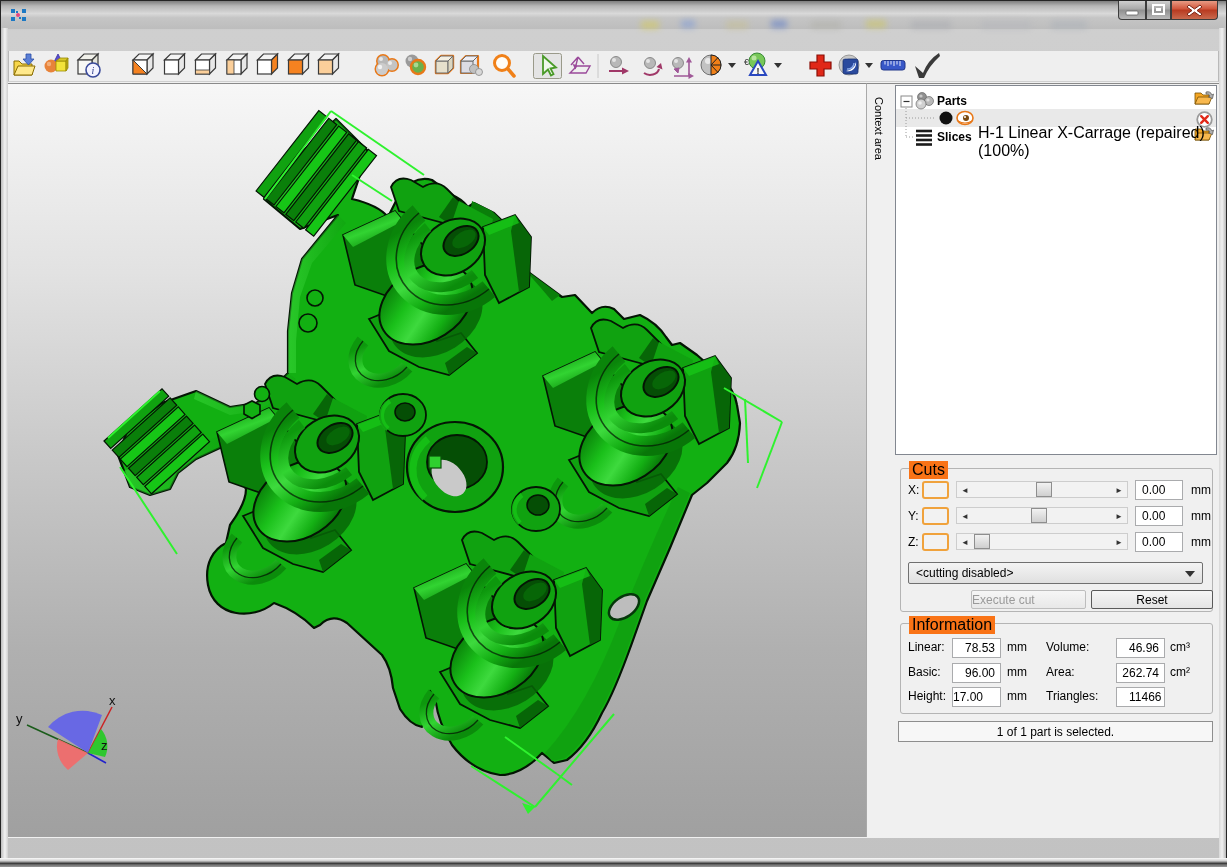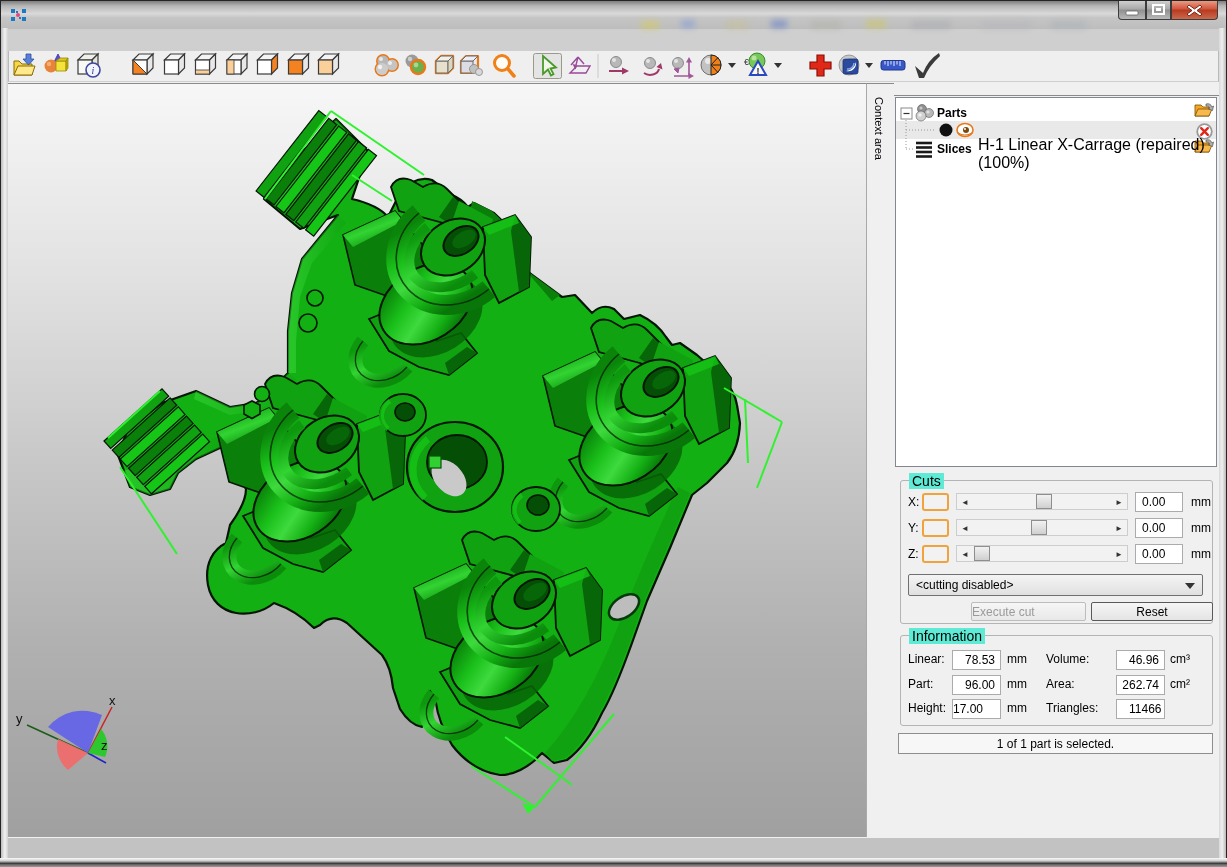--- a/index.html
+++ b/index.html
@@ -16,29 +16,29 @@
 #btncls { left:1170px; width:47px; border-radius:0 0 4px 0; background:linear-gradient(180deg,#e89b84 0%,#d0543a 45%,#b83a20 50%,#c96a4e 100%); }
 #menubar { position:absolute; left:8px; top:29px; width:1211px; height:22px;
   background:linear-gradient(180deg,#f7f9fd 0%,#e9edf9 40%,#e0e7f7 75%,#e6ebf8 100%); border:1px solid #9aa0aa; border-bottom:1px solid #b6bcc6; }
 .menuitem { position:absolute; top:3px; font-size:12px; color:#000; }
 #toolbar { position:absolute; left:8px; top:51px; width:1211px; height:31px; background:#efefef; border-left:1px solid #b9b9b9; border-right:1px solid #b9b9b9; border-bottom:1px solid #cfcfcf; }
 
 #client { position:absolute; left:8px; top:82px; width:1211px; height:756px; background:#f0f0f0; }
 #viewport { position:absolute; left:0; top:1px; width:858px; height:754px; background:linear-gradient(180deg,#f7f7f7 0%,#e2e2e2 25%,#c8c8c8 50%,#b0b0b0 75%,#a0a0a0 100%); border-top:1px solid #8a8a8a; }
 #ctxstrip { position:absolute; left:858px; top:1px; width:28px; height:754px; background:#f0f0f0; border-left:1px solid #a9a9a9; border-top:1px solid #8a8a8a;}
 #ctxtext { position:absolute; left:6px; top:13px; font-size:11px; color:#000; writing-mode:vertical-rl; }
-#rpanel { position:absolute; left:886px; top:1px; width:325px; height:632px; background:#f0f0f0; border-top:1px solid #8a8a8a;margin-top:12px; }
+#rpanel { position:absolute; left:886px; top:1px; width:325px; height:632px; background:#f0f0f0; border-top:1px solid #8a8a8a; }
 #tree { position:absolute; left:1px; top:1px; width:322px; height:370px; background:#fff; border:1px solid #828790; }
 
 #statusbar { position:absolute; left:8px; top:838px; width:1211px; height:20px; background:#f0f0f0; border-top:1px solid #d5d5d5; font-size:11px; }
 #winbottom { position:absolute; left:0px; top:858px; width:1227px; height:9px; background:linear-gradient(180deg,#fafafa 0%,#d2d2d2 30%,#8e8e8e 45%,#3a3a3a 60%,#6e6e6e 75%,#9a9a9a 100%);}
 .vsep { position:absolute; top:2px; width:1px; height:16px; background:#c0c0c0; }
 
 .groupbox { position:absolute; border:1px solid #b4b4b4; border-radius:3px; }
-.grouplabel { position:absolute; top:-8px; left:8px; background:#5eead4; padding:0 3px; font-size:14px; color:#000; }
+.grouplabel { position:absolute; top:-8px; left:8px; background:#f97316; padding:0 3px; font-size:16px; color:#000; }
 .txt { position:absolute; font-size:12px; color:#000; white-space:nowrap; }
 .input { position:absolute; background:#fff; border:1px solid #aaabad; font-size:12px; }
 .obtn { position:absolute; border:2px solid #f0a23c; border-radius:3px; background:#f2f2f2; }
 .slider { position:absolute; height:17px; background:#f2f2f2; border:1px solid #cdcdcd; }
 .sthumb { position:absolute; top:0px; width:16px; height:15px; background:linear-gradient(180deg,#f2f2f2,#cfcfcf); border:1px solid #8e8e8e; }
 .sarrow { position:absolute; top:4px; font-size:8px; color:#333; }
 </style></head>
 <body>
 <div id="win">
 <div id="frame"></div>
@@ -465,21 +465,21 @@
               <path d="M0 0 L10 0 L5 6 Z" fill="#333"></path>
             </svg></div>
           <div style="position:absolute;left:70px;top:121px;width:115px;height:19px;border:1px solid #bdbdbd;border-radius:2px;background:linear-gradient(180deg,#f6f6f6,#e8e8e8);color:#9a9a9a;font-size:12px;text-align:left;padding-top:2px">Execute cut</div>
           <div style="position:absolute;left:190px;top:121px;width:122px;height:19px;border:1px solid #5a5a5a;border-radius:2px;background:linear-gradient(180deg,#f6f6f6,#e4e4e4);color:#000;font-size:12px;text-align:center;padding-top:2px">Reset</div>
         </div>
   <div class="groupbox" id="infobox" style="left:6px;top:539px;width:313px;height:91px">
           <div class="grouplabel">Information</div>
           <div class="txt" style="left:7px;top:16px">Linear:</div>
           <div class="input" style="left:51px;top:14px;width:49px;height:20px;padding:2px 5px 0 0;text-align:right">78.53</div>
           <div class="txt" style="left:106px;top:16px">mm</div>
-          <div class="txt" style="left:7px;top:41px">Part:</div>
+          <div class="txt" style="left:7px;top:41px">Basic:</div>
           <div class="input" style="left:51px;top:39px;width:49px;height:20px;padding:2px 5px 0 0;text-align:right">96.00</div>
           <div class="txt" style="left:106px;top:41px">mm</div>
           <div class="txt" style="left:7px;top:65px">Height:</div>
           <div class="input" style="left:51px;top:63px;width:49px;height:20px;padding:2px 5px 0 0;text-align:left">17.00</div>
           <div class="txt" style="left:106px;top:65px">mm</div>
           <div class="txt" style="left:145px;top:16px">Volume:</div>
           <div class="input" style="left:215px;top:14px;width:49px;height:20px;padding:2px 5px 0 0;text-align:right">46.96</div>
           <div class="txt" style="left:269px;top:16px">cm³</div>
           <div class="txt" style="left:145px;top:41px">Area:</div>
           <div class="input" style="left:215px;top:39px;width:49px;height:20px;padding:2px 5px 0 0;text-align:right">262.74</div>

